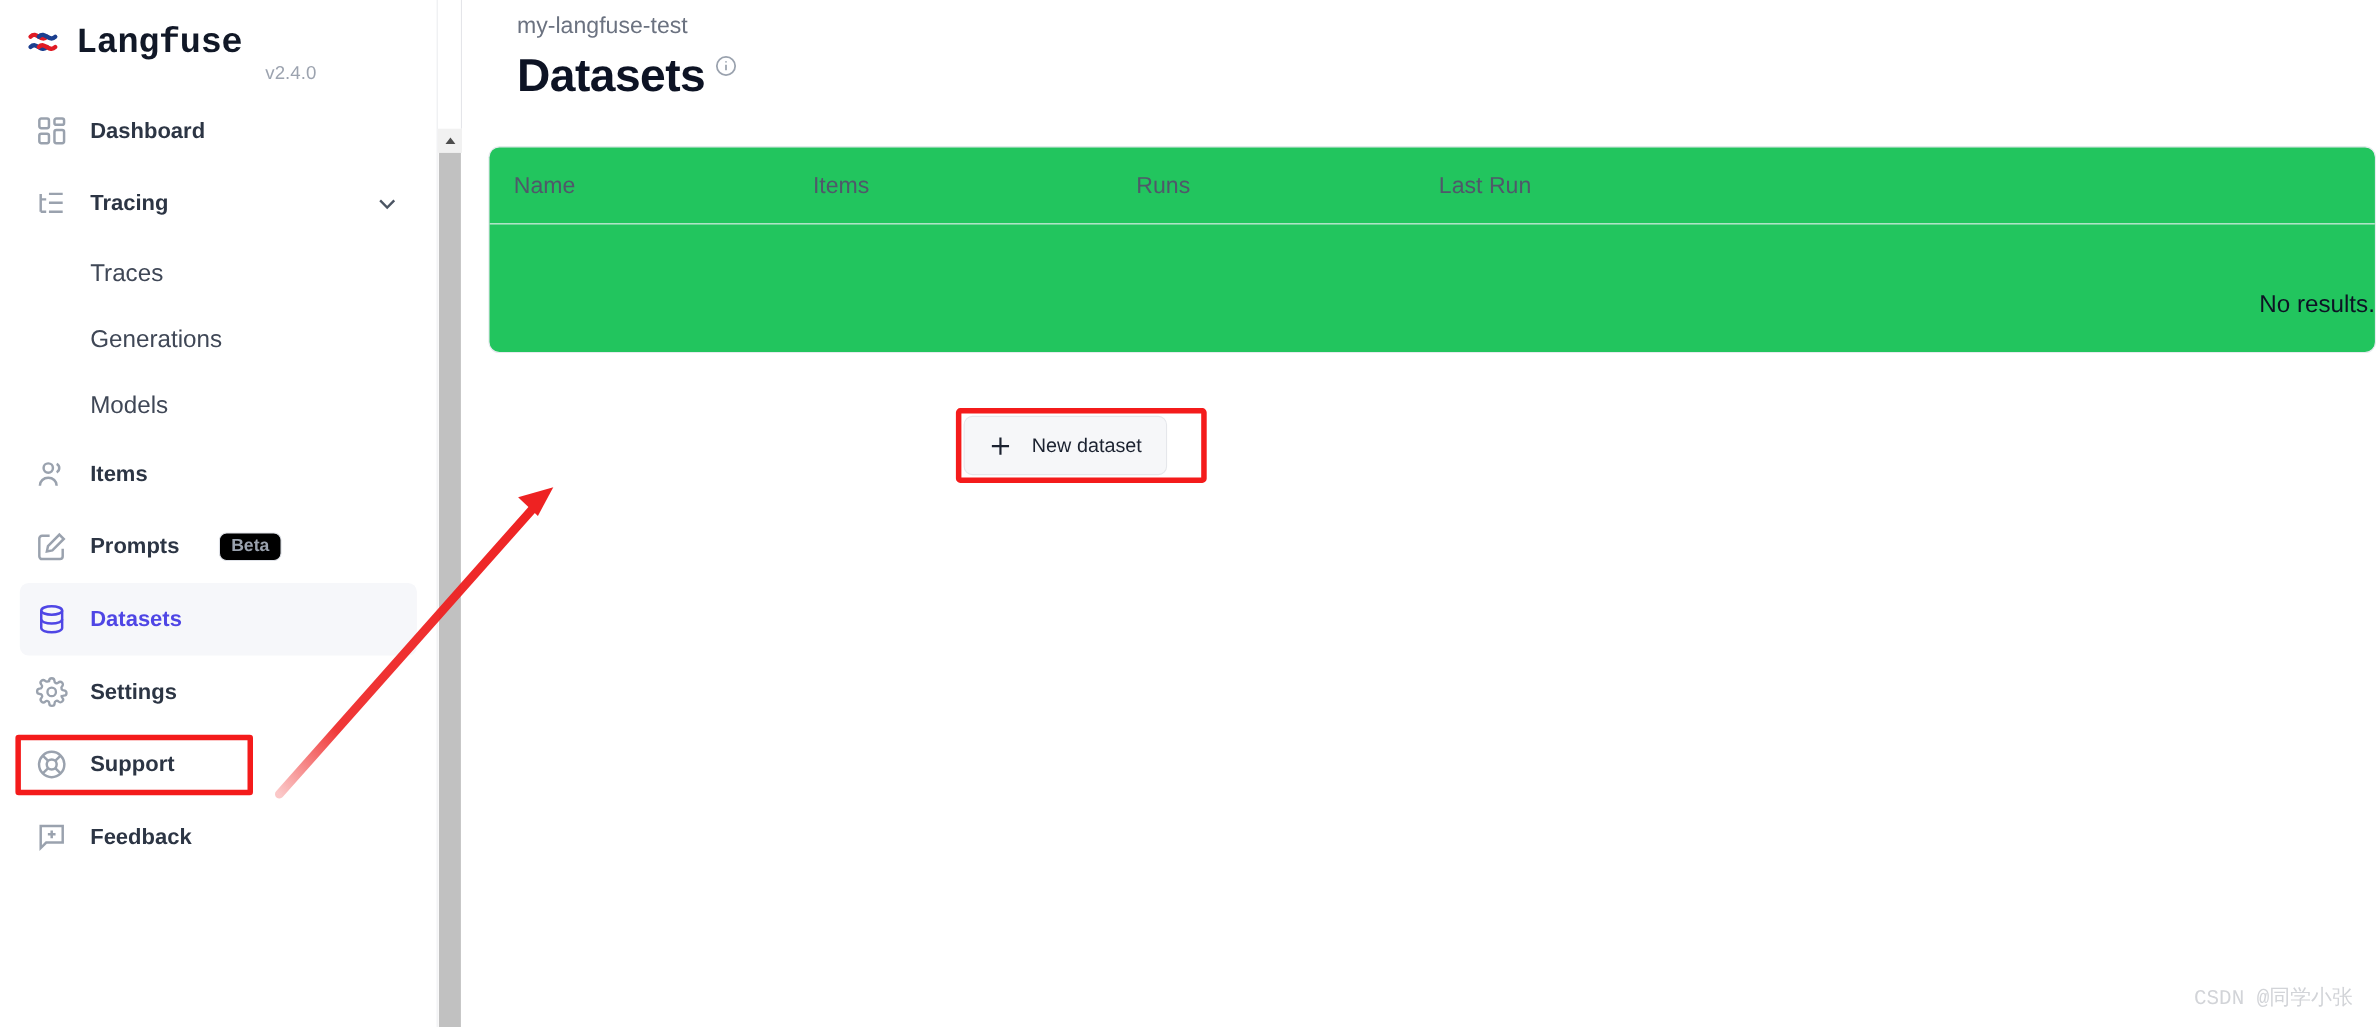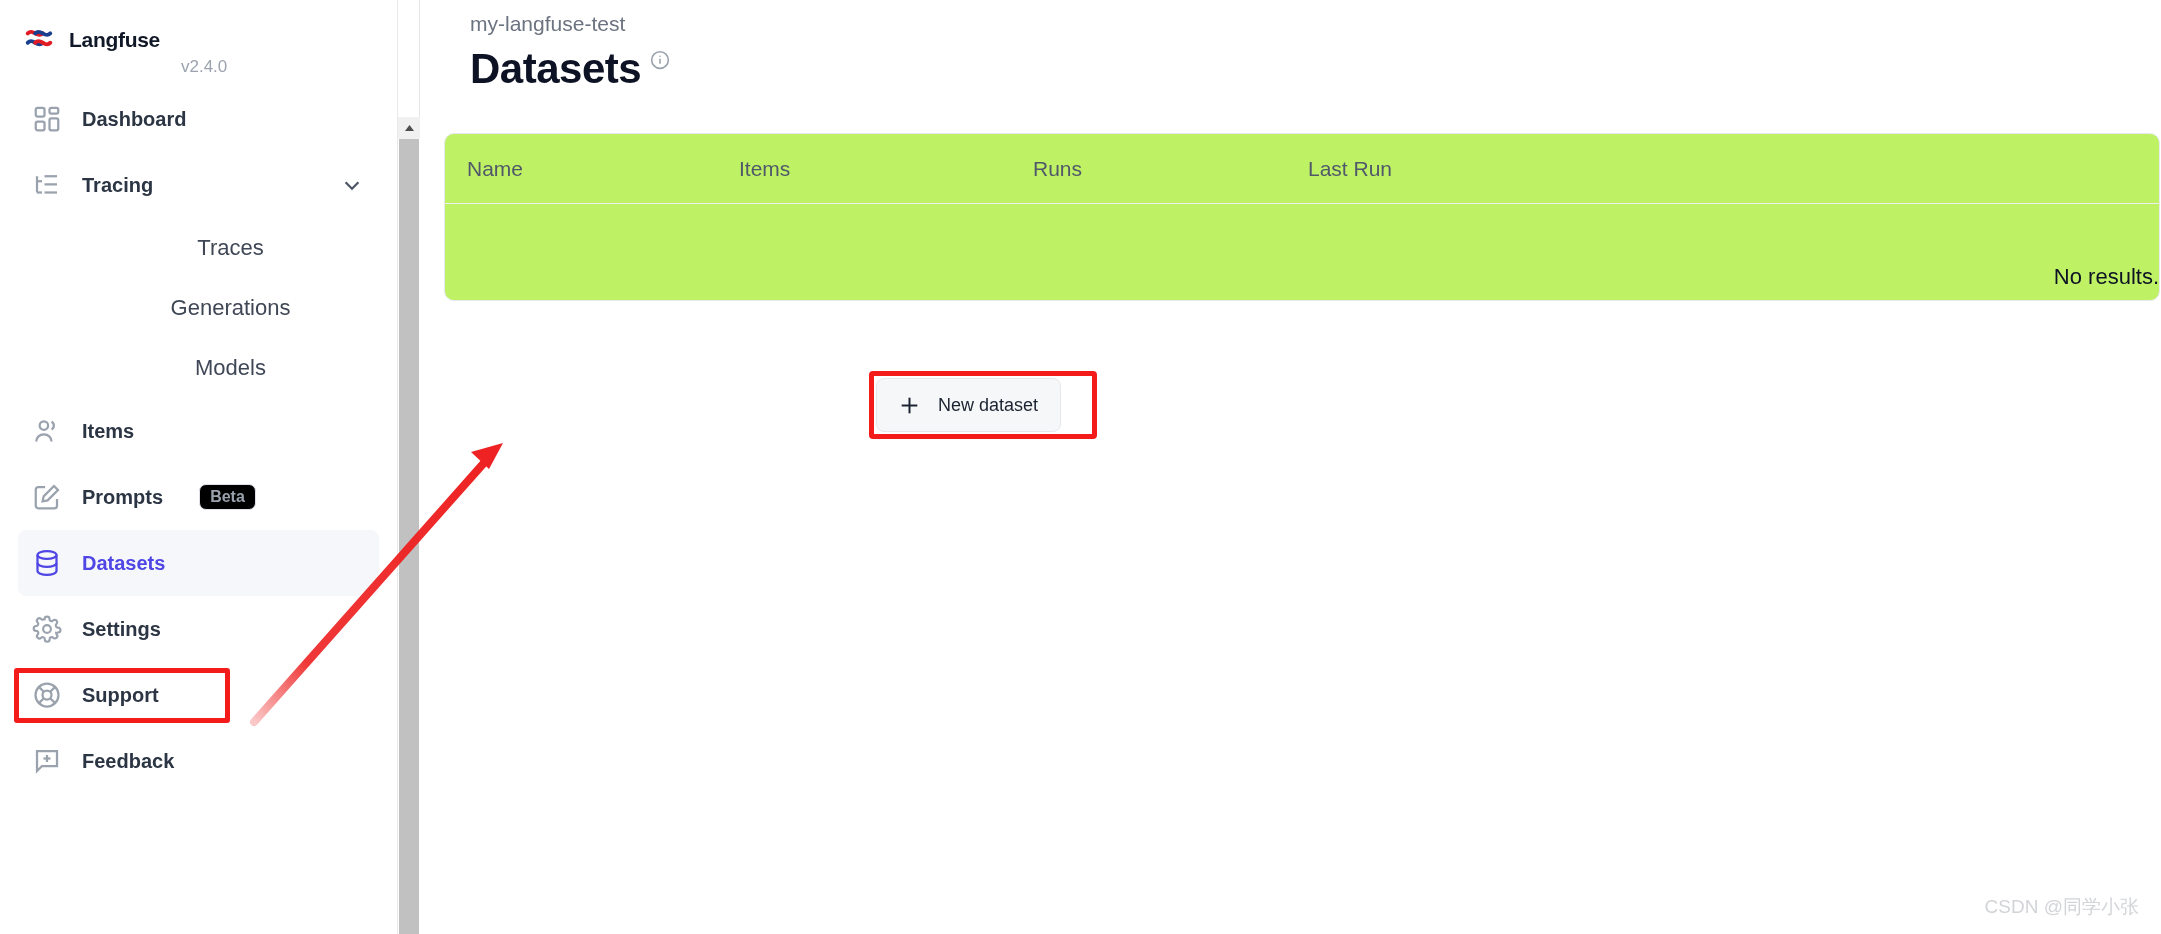--- a/index.html
+++ b/index.html
@@ -33,25 +33,26 @@
     height: 78px;
     padding-left: 24px;
     gap: 15px;
   }
   .brand-logo {
     width: 30px; height: 30px;
     flex: 0 0 auto;
     display: block;
   }
   .brand-name {
-    font-size: 21px;
+    font-size: 32px;
     font-weight: 700;
     color: #111827;
     letter-spacing: -0.3px;
     line-height: 1;
+    font-family: Liberation Mono, monospace;
   }
   .brand-version {
     font-size: 17px;
     color: #9ca3af;
     font-weight: 400;
     margin-left: 6px;
     line-height: 1;
     align-self: flex-end;
     padding-bottom: 3px;
   }
@@ -104,21 +105,20 @@
     line-height: 1.15;
     background: #000000;
   }
   .nav-sub {
     display: flex;
     align-items: center;
     height: 60px;
     padding-left: 64px;
     border-radius: 8px;
     cursor: pointer;
-    justify-content: center;
   }
   .nav-sub-label {
     font-size: 22px;
     font-weight: 400;
     color: #3f4756;
     white-space: nowrap;
   }
 
   
   #datasets-highlight {
@@ -196,24 +196,24 @@
     color: #9aa2ae;
     flex: 0 0 auto;
   }
 
   
   #table-card {
     position: absolute;
     left: 23px;
     top: 133px;
     width: 1716px;
-    height: 168px;
+    height: 188px;
     border: 1px solid #e6eaee;
     border-radius: 10px;
-    background: #bef264;
+    background: #22c55e;
     overflow: hidden;
   }
   #table-header-row {
     display: flex;
     height: 70px;
     align-items: center;
     border-bottom: 1px solid #eceff2;
   }
   .th {
     font-size: 21px;
@@ -281,21 +281,21 @@
     pointer-events: none;
   }
 
   
   #watermark {
     position: absolute;
     right: 22px;
     bottom: 14px;
     font-size: 19px;
     color: #d2d4d8;
-    font-family: Liberation Sans, sans-serif;
+    font-family: Liberation Mono, monospace;
     white-space: nowrap;
   }
 </style>
 </head>
 <body>
 
 <div id="root">
 
   <div id="sidebar">
 

